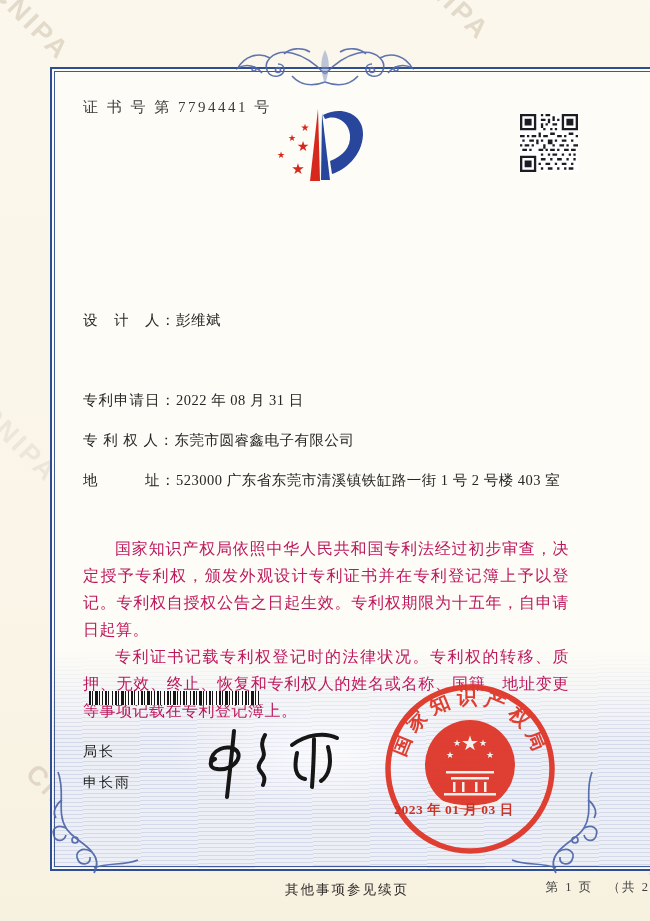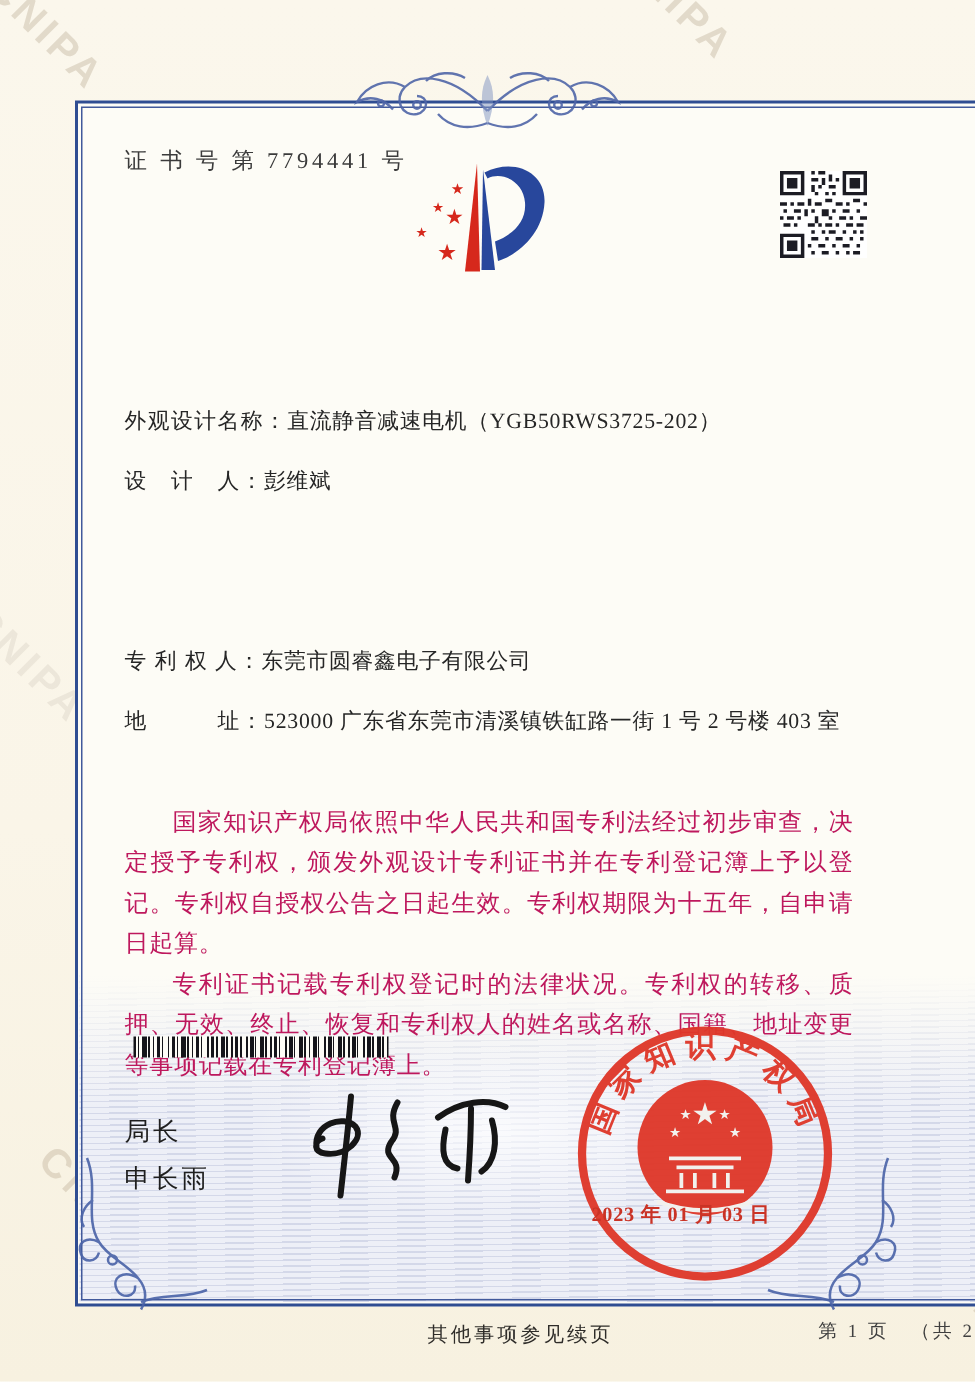--- a/index.html
+++ b/index.html
@@ -70,21 +70,21 @@
   
   .barcode {
     position:absolute; left:39px; top:624px; width:170px; height:14px; z-index:3;
     background:repeating-linear-gradient(90deg,
       #15151a 0px 2px, #fdfcf6 2px 3px, #15151a 3px 4px, #fdfcf6 4px 6px,
       #15151a 6px 9px, #fdfcf6 9px 10px, #15151a 10px 11px, #fdfcf6 11px 13px,
       #15151a 13px 14px, #fdfcf6 14px 16px, #15151a 16px 18px, #fdfcf6 18px 19px,
       #15151a 19px 20px, #fdfcf6 20px 23px, #15151a 23px 24px, #fdfcf6 24px 26px);
   }
   
-  .sig-label { position:absolute; left:33px; font-family:"Liberation Sans",sans-serif; font-size:17px; letter-spacing:2px; color:#1f1f1f; z-index:3; }
+  .sig-label { position:absolute; left:33px; font-family:"Liberation Sans",sans-serif; font-size:14px; letter-spacing:2px; color:#1f1f1f; z-index:3; }
   .sig-svg  { position:absolute; left:135px; top:652px; z-index:3; }
   .seal { position:absolute; left:330px; top:612px; z-index:4; opacity:0.96; }
   
   .page-info { position:absolute; left:0; right:0; top:812px; text-align:right; font-size:12.5px; letter-spacing:2px; color:#404040; z-index:3; }
   .outside-note { position:absolute; left:0; right:0; top:881px; text-align:center; font-size:13.5px; letter-spacing:2px; color:#2e2c29; z-index:3;margin-left:44px; }
   
   .orn { position:absolute; z-index:6; pointer-events:none; }
 </style>
 </head>
 <body>
@@ -123,25 +123,25 @@
     <rect x="0" y="0" width="25" height="25" fill="#ffffff"></rect>
     <g fill="#1c1c24">
       <path d="M0 0h7v7h-7z M18 0h7v7h-7z M0 18h7v7h-7z" fill="#1c1c24"></path>
       <path d="M1 1h5v5h-5z M19 1h5v5h-5z M1 19h5v5h-5z" fill="#ffffff"></path>
       <path d="M2 2h3v3h-3z M20 2h3v3h-3z M2 20h3v3h-3z" fill="#1c1c24"></path>
       <path d="M9 0h1v1h-1z M11 0h2v1h-2z M14 1h1v2h-1z M9 2h2v1h-2z M12 2h1v2h-1z M16 2h1v1h-1z M9 4h1v2h-1z M11 4h1v1h-1z M14 4h2v1h-2z M10 6h1v1h-1z M13 6h1v1h-1z M15 6h1v1h-1z M0 9h2v1h-2z M3 9h1v1h-1z M5 9h2v1h-2z M8 8h1v2h-1z M10 9h2v1h-2z M13 8h2v1h-2z M16 9h2v1h-2z M19 9h1v1h-1z M21 8h2v1h-2z M24 9h1v1h-1z M1 11h1v1h-1z M4 11h2v1h-2z M7 11h1v2h-1z M9 11h1v1h-1z M12 11h2v2h-2z M15 11h1v1h-1z M18 11h2v1h-2z M22 11h1v1h-1z M0 13h1v1h-1z M2 13h2v1h-2z M5 13h1v1h-1z M10 13h1v2h-1z M14 13h1v1h-1z M17 13h2v1h-2z M20 13h1v1h-1z M23 13h2v1h-2z M1 15h2v1h-2z M4 15h1v1h-1z M8 15h2v1h-2z M11 15h1v1h-1z M13 15h2v1h-2z M16 15h1v1h-1z M19 15h2v1h-2z M22 15h2v1h-2z M9 17h1v1h-1z M12 17h1v1h-1z M14 17h2v1h-2z M18 17h1v1h-1z M21 17h1v1h-1z M23 17h1v1h-1z M9 19h2v1h-2z M13 19h1v1h-1z M16 19h2v1h-2z M20 19h1v1h-1z M23 19h1v1h-1z M8 21h1v1h-1z M11 21h2v1h-2z M15 21h1v1h-1z M18 21h2v1h-2z M22 21h1v1h-1z M9 23h1v1h-1z M12 23h2v1h-2z M16 23h1v1h-1z M19 23h1v1h-1z M21 23h2v1h-2z"></path>
     </g>
   </svg>
 
 
-  <div class="row" style="top:204px">
-    <span class="lbl">外观设计名称：</span><span>直流静音减速电机（YGB50RWS3725-202）</span>
-  </div>
   <div class="row" style="top:244px">
     <span class="lbl">设　计　人：</span><span>彭维斌</span>
+  </div>
+  <div class="row" style="top:324px">
+    <span class="lbl">专利申请日：</span><span>2022 年 08 月 31 日</span>
   </div>
   <div class="row" style="top:364px">
     <span class="lbl">专 利 权 人：</span><span>东莞市圆睿鑫电子有限公司</span>
   </div>
   <div class="row" style="top:404px">
     <span class="lbl">地　　　址：</span><span>523000 广东省东莞市清溪镇铁缸路一街 1 号 2 号楼 403 室</span>
   </div>
 
   <div class="paras">
     <p>国家知识产权局依照中华人民共和国专利法经过初步审查，决定授予专利权，颁发外观设计专利证书并在专利登记簿上予以登记。专利权自授权公告之日起生效。专利权期限为十五年，自申请日起算。</p>

